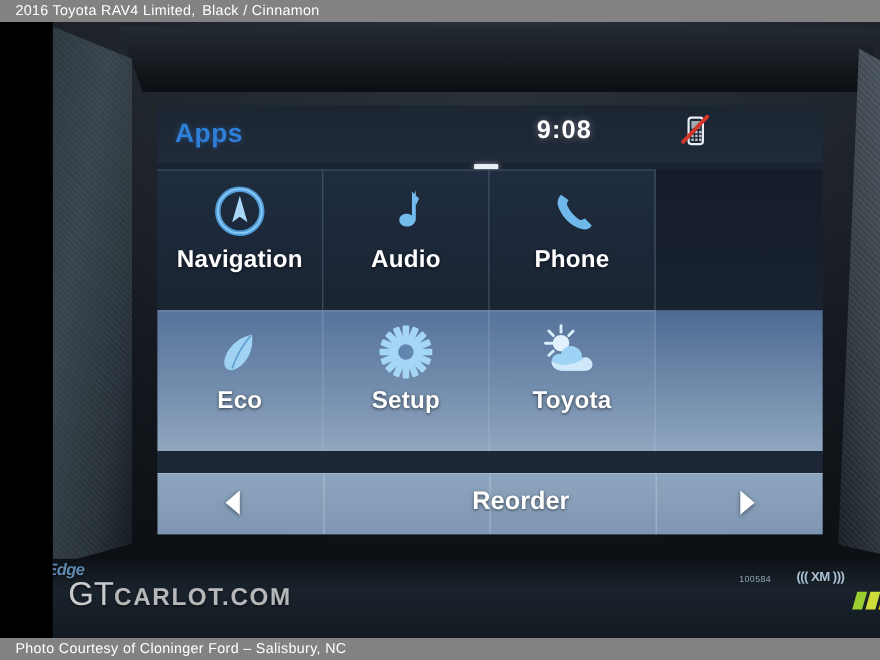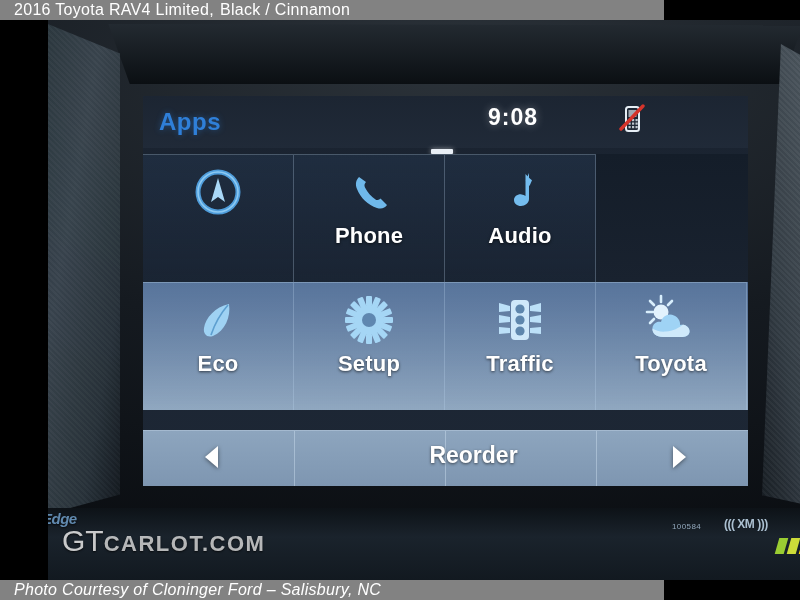--- a/index.html
+++ b/index.html
@@ -5,29 +5,29 @@
   html,body{margin:0;padding:0;}
   body{
     width:800px;height:600px;overflow:hidden;
     background:#000;
     font-family:"Liberation Sans", sans-serif;
     position:relative;
   }
 
   
   .wm-bar{
-    position:absolute;left:0;width:664px;height:20px;
+    position:absolute;left:0;width:800px;height:20px;
     background:#828282;color:#ffffff;
-    font-size:16px;line-height:20px;
+    font-size:13px;line-height:20px;
     letter-spacing:.3px;
     padding-left:14px;box-sizing:border-box;
     white-space:nowrap;
   }
   .wm-top{top:0;}
-  .wm-bottom{bottom:0;background:#828282;font-style:italic;}
+  .wm-bottom{bottom:0;background:#828282;}
   .wm-top .sep{display:inline-block;width:6px;}
 
   
   .photo{
     position:absolute;top:20px;left:0;width:800px;height:560px;
     background:#1b2129;
     overflow:hidden;
     margin-left:48px;
   }
 
@@ -225,39 +225,40 @@
       <div class="row row1">
 
         <div class="tile">
           <div class="ticon">
             <svg width="54" height="54" viewBox="0 0 54 54">
               <circle cx="27" cy="27" r="20" fill="none" stroke="#4f9ddb" stroke-width="5"></circle>
               <circle cx="27" cy="27" r="20" fill="none" stroke="#8cc9f2" stroke-width="1.6"></circle>
               <polygon points="27,13 34,37 27,32 20,37" fill="#a9d8f7"></polygon>
             </svg>
           </div>
-        </div>
-
-        <div class="tile">
-          <div class="ticon">
-            <svg width="54" height="54" viewBox="0 0 54 54">
-              <path d="M17 12 C14 15 13 19 15 24 C18.5 33 26 40 35 43 C39.5 44.5 43 43 45 40 L38.5 33.5 C37 35 35 35.5 33.5 34.5 C29 31.5 25.5 27.5 23 22.5 C22 20.5 22.5 18.5 24 17 Z" fill="#6fb8ea"></path>
-            </svg>
-          </div>
-          <div class="tlabel">Phone</div>
+          <div class="tlabel">Navigation</div>
         </div>
 
         <div class="tile">
           <div class="ticon">
             <svg width="54" height="54" viewBox="0 0 54 54">
               <path d="M36 8 L36 34 C36 38 32 41 28 41 C24 41 21 38.5 21 35 C21 31.5 24.5 29 28.5 29.4 C30.2 29.6 31.5 30.2 32.5 31 L32.5 16 L36 8 Z" fill="#74bcee"></path>
               <path d="M32.5 15.5 L32.5 9 C34.5 11.5 37 13.8 39 15.2 L36.5 21 C35.5 19 34 17 32.5 15.5 Z" fill="#74bcee"></path>
             </svg>
           </div>
           <div class="tlabel">Audio</div>
+        </div>
+
+        <div class="tile">
+          <div class="ticon">
+            <svg width="54" height="54" viewBox="0 0 54 54">
+              <path d="M17 12 C14 15 13 19 15 24 C18.5 33 26 40 35 43 C39.5 44.5 43 43 45 40 L38.5 33.5 C37 35 35 35.5 33.5 34.5 C29 31.5 25.5 27.5 23 22.5 C22 20.5 22.5 18.5 24 17 Z" fill="#6fb8ea"></path>
+            </svg>
+          </div>
+          <div class="tlabel">Phone</div>
         </div>
 
         <div class="tile empty">
           <div class="ticon"></div>
           <div class="tlabel"></div>
         </div>
 
       </div>
 
       <div class="row row2">
@@ -295,39 +296,20 @@
                   <rect x="-3" y="-24" width="6" height="10" rx="1" transform="rotate(337.5)"></rect>
                 </g>
               </g>
               <circle cx="27" cy="27" r="15" fill="#a5d6f5"></circle>
               <circle cx="27" cy="27" r="7" fill="#5f87b0"></circle>
             </svg>
           </div>
           <div class="tlabel">Setup</div>
         </div>
 
-        <div class="tile">
-          <div class="ticon">
-            <svg width="54" height="54" viewBox="0 0 54 54">
-              <g fill="#bce0f8">
-                <polygon points="6,10 17,13 17,18 6,19"></polygon>
-                <polygon points="6,22 17,24 17,29 6,30"></polygon>
-                <polygon points="6,34 17,35 17,40 6,41"></polygon>
-                <polygon points="48,10 37,13 37,18 48,19"></polygon>
-                <polygon points="48,22 37,24 37,29 48,30"></polygon>
-                <polygon points="48,34 37,35 37,40 48,41"></polygon>
-              </g>
-              <rect x="18" y="7" width="18" height="40" rx="4" fill="#cfe8fa"></rect>
-              <circle cx="27" cy="16" r="4.6" fill="#5e86ad"></circle>
-              <circle cx="27" cy="27" r="4.6" fill="#5e86ad"></circle>
-              <circle cx="27" cy="38" r="4.6" fill="#5e86ad"></circle>
-            </svg>
-          </div>
-          <div class="tlabel">Traffic</div>
-        </div>
 
         <div class="tile">
           <div class="ticon">
             <svg width="56" height="54" viewBox="0 0 56 54">
               <g stroke="#d8eefc" stroke-width="2.6" stroke-linecap="round">
                 <line x1="18" y1="3" x2="18" y2="9"></line>
                 <line x1="7" y1="8" x2="11" y2="12"></line>
                 <line x1="29" y1="8" x2="25" y2="12"></line>
                 <line x1="4" y1="19" x2="10" y2="19"></line>
                 <line x1="7" y1="30" x2="11" y2="26"></line>

